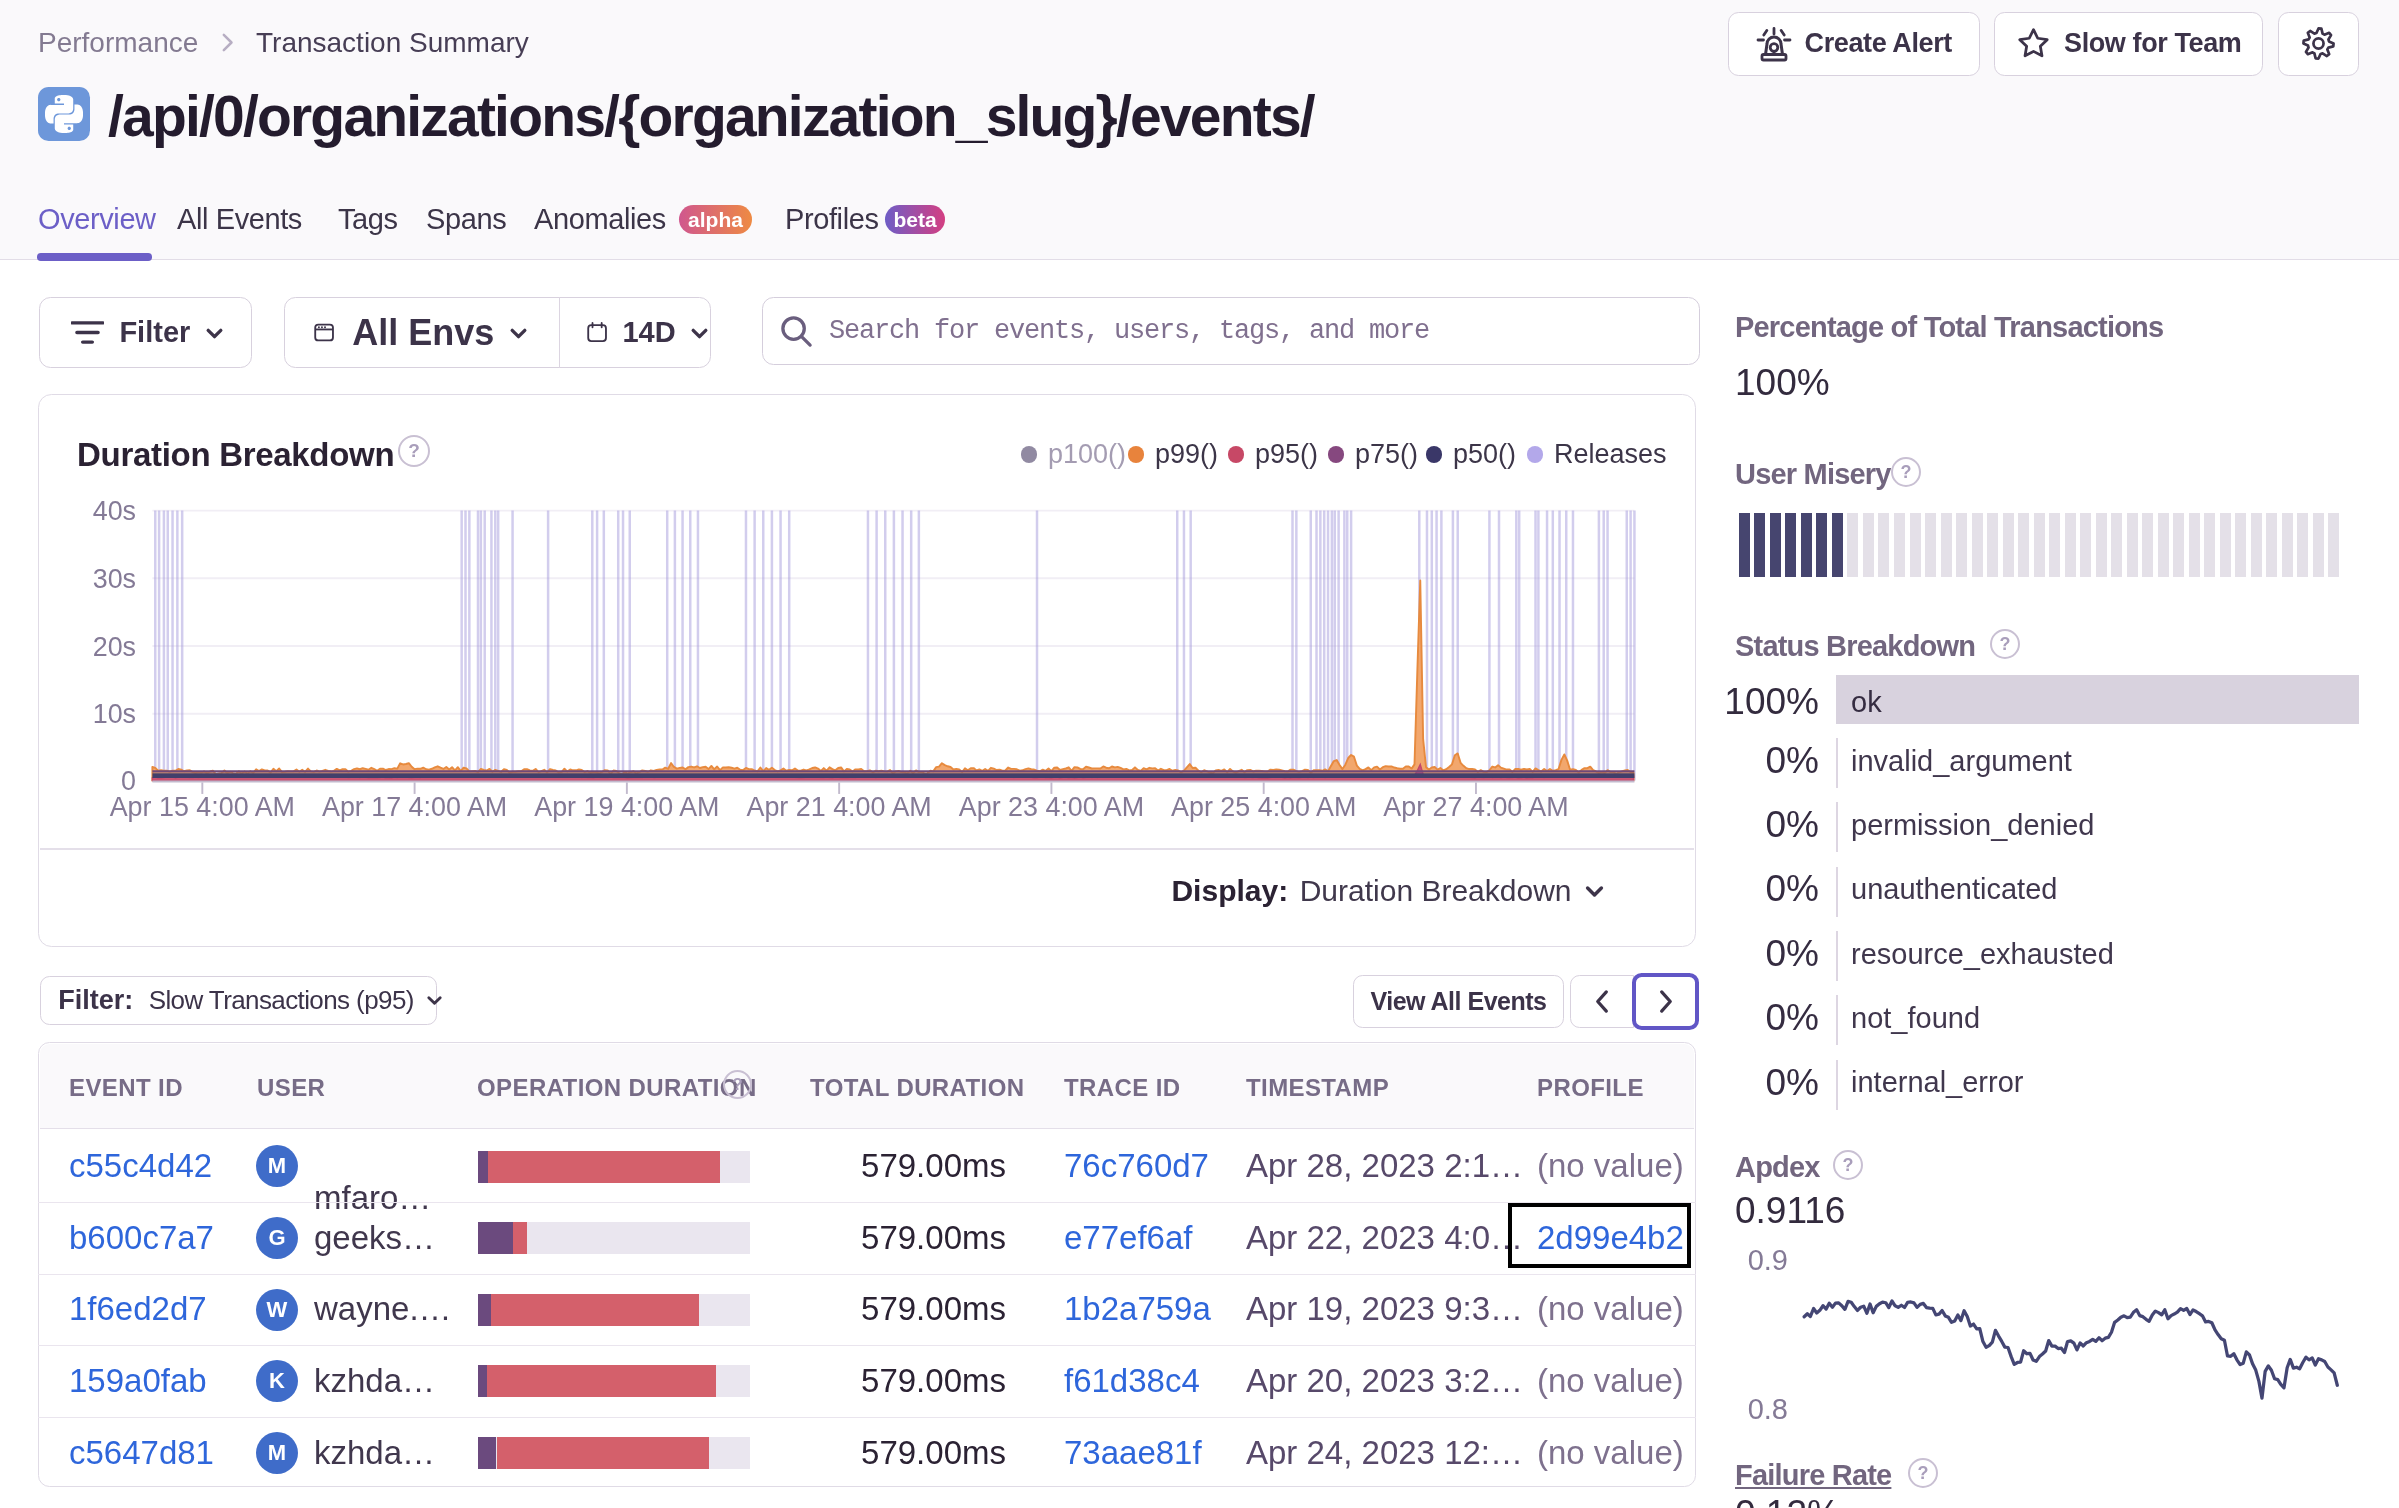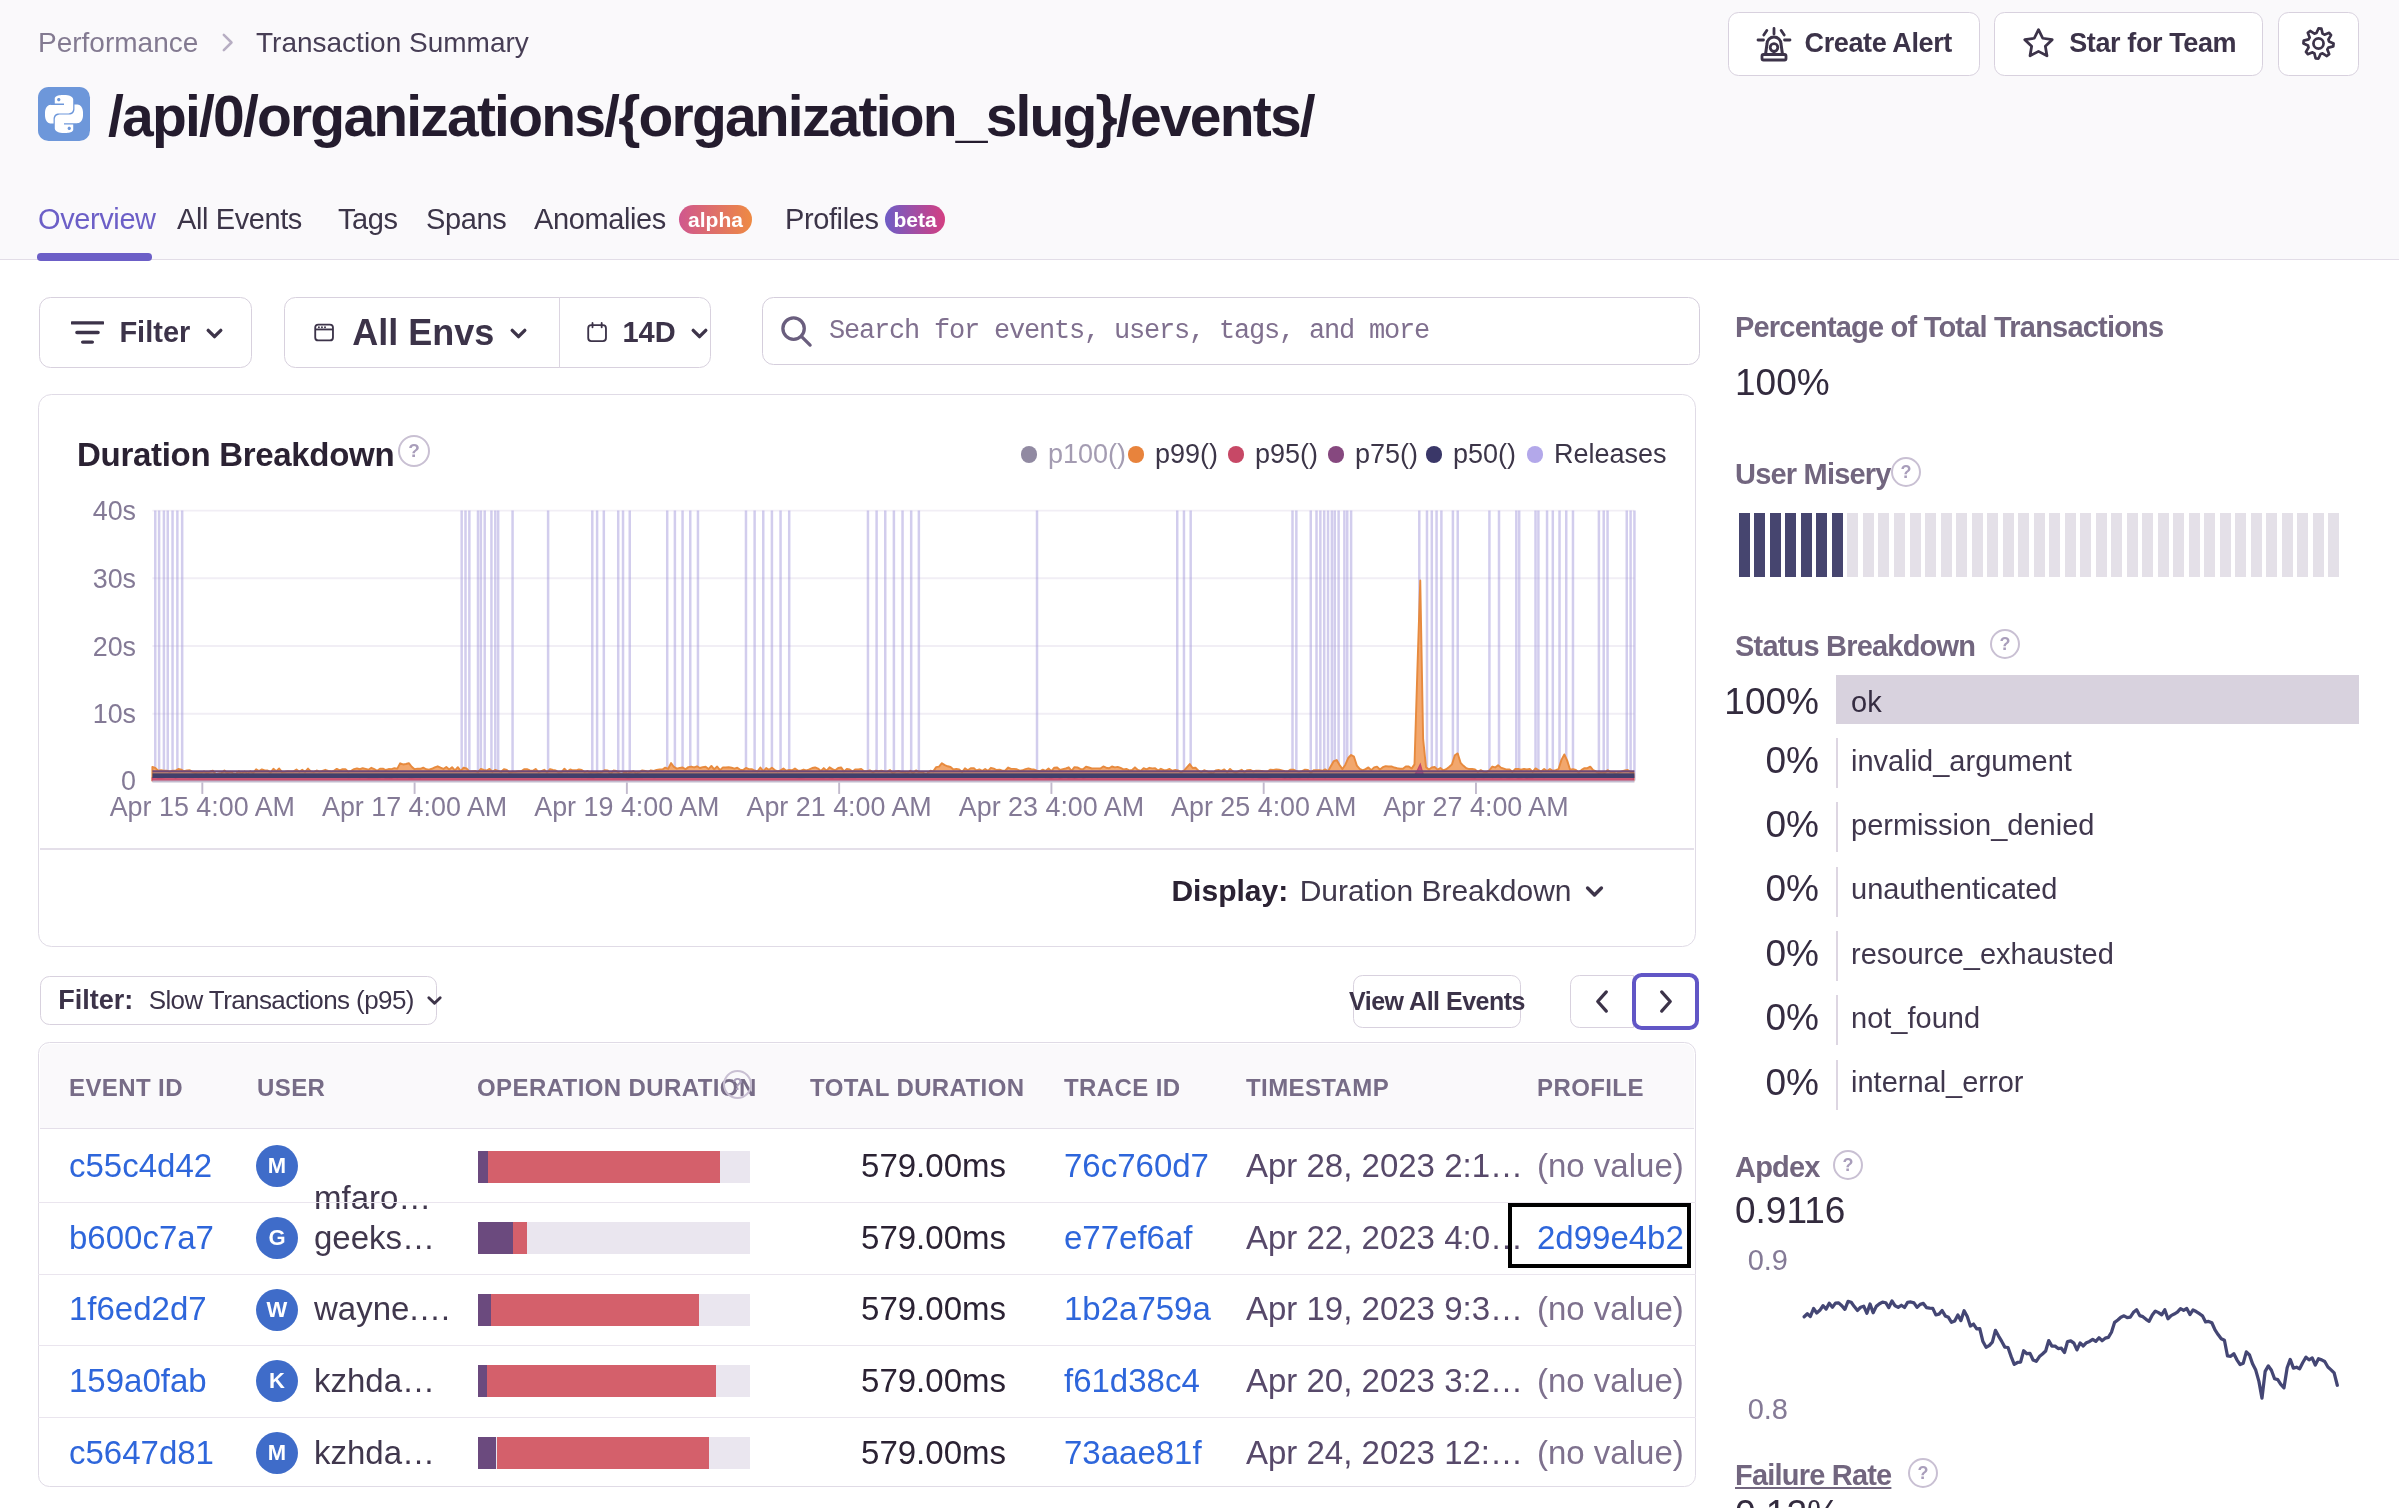--- a/index.html
+++ b/index.html
@@ -35,21 +35,21 @@
 <rect x="6" y="28.5" width="24" height="5.5" rx="1.5" stroke="#3c3349" stroke-width="2.8"></rect>
 <path d="M10.8 4.5 l-3 4.5 M18 2.5 v5.5 M25.2 4.5 l3 4.5 M2 14 h5.5 M28.5 14 h5.5" stroke="#3c3349" stroke-width="2.8" stroke-linecap="round"></path>
 </svg>
 <span style="font-size:27px;font-weight:700;color:#3c3349;letter-spacing:-0.4px;">Create Alert</span>
   </div>
 
 <div class="btn" style="left:1994px;top:11.5px;width:269px;height:64px;">
 <svg width="35" height="35" viewBox="0 0 24 24" fill="none" style="margin-right:13.4px;">
 <path d="M12 2.5 l2.9 5.9 6.5.95 -4.7 4.6 1.1 6.5 -5.8-3.05 -5.8 3.05 1.1-6.5 -4.7-4.6 6.5-.95 Z" stroke="#3c3349" stroke-width="1.9" stroke-linejoin="round"></path>
 </svg>
-<span style="font-size:27px;font-weight:700;color:#3c3349;letter-spacing:-0.4px;">Star for Team</span>
+<span style="font-size:27px;font-weight:700;color:#3c3349;letter-spacing:-0.4px;">Slow for Team</span>
   </div>
 
 <div class="btn" style="left:2278px;top:11.5px;width:81px;height:64px;">
 <svg width="35" height="35" viewBox="-1 -1 36 36" fill="none">
       <path d="M32.5,17.0 L32.2,20.0 L27.2,21.2 L26.1,23.1 L28.0,28.0 L25.6,29.9 L21.2,27.2 L19.1,27.8 L17.0,32.5 L14.0,32.2 L12.8,27.2 L10.9,26.1 L6.0,28.0 L4.1,25.6 L6.8,21.2 L6.2,19.1 L1.5,17.0 L1.8,14.0 L6.8,12.8 L7.9,10.9 L6.0,6.0 L8.4,4.1 L12.8,6.8 L14.9,6.2 L17.0,1.5 L20.0,1.8 L21.2,6.8 L23.1,7.9 L28.0,6.0 L29.9,8.4 L27.2,12.8 L27.8,14.9 Z M22.2,17.0 A5.2,5.2 0 1,0 11.8,17.0 A5.2,5.2 0 1,0 22.2,17.0 Z" stroke="#3c3349" stroke-width="2.8" stroke-linejoin="round"></path>
     </svg>
 </div>
 
 <div class="c" style="left:38px;top:203px;font-size:29px;color:#6c5fc7;letter-spacing:-0.4px;">Overview</div>
 <div class="c" style="left:177px;top:203px;font-size:29px;color:#3c3548;letter-spacing:-0.4px;">All Events</div>
@@ -253,21 +253,21 @@
 </div>
 
 <div class="btn" style="left:40px;top:976px;width:397px;height:49px;border-radius:9.6px;justify-content:flex-start;padding-left:17.3px;">
 <span style="font-size:27px;font-weight:700;color:#3c3349;">Filter:</span>
 <span style="font-size:26px;color:#3c3349;margin-left:15.4px;letter-spacing:-0.6px;">Slow Transactions (p95)</span>
 <span style="margin-left:11.5px;margin-top:4.8px;"><svg width="19" height="19" viewBox="0 0 20 20" fill="none">
         <path d="M4 7 L10 13 L16 7" stroke="#3d3449" stroke-width="3.0" stroke-linecap="round" stroke-linejoin="round"></path>
       </svg></span>
   </div>
 
-<div class="btn" style="left:1353px;top:975px;width:168px;height:53px;border-radius:9.6px;">
+<div class="btn" style="left:1353px;top:975px;width:211px;height:53px;border-radius:9.6px;">
 <span style="font-size:25px;font-weight:700;color:#3c3349;letter-spacing:-0.5px;">View All Events</span>
   </div>
 
 <div class="btn" style="left:1570px;top:975px;width:64px;height:53px;border-radius:9.6px 0 0 9.6px;">
 <svg width="21" height="29" viewBox="0 0 22 30" fill="none">
       <path d="M15 5 L6 15 L15 25" stroke="#3c3349" stroke-width="3.4" stroke-linecap="round" stroke-linejoin="round"></path>
     </svg>
   </div>
 <div class="btn" style="left:1632px;top:973px;width:67px;height:57px;border-radius:9.6px;border:4.8px solid #6156c6;">
 <svg width="21" height="29" viewBox="0 0 22 30" fill="none">

